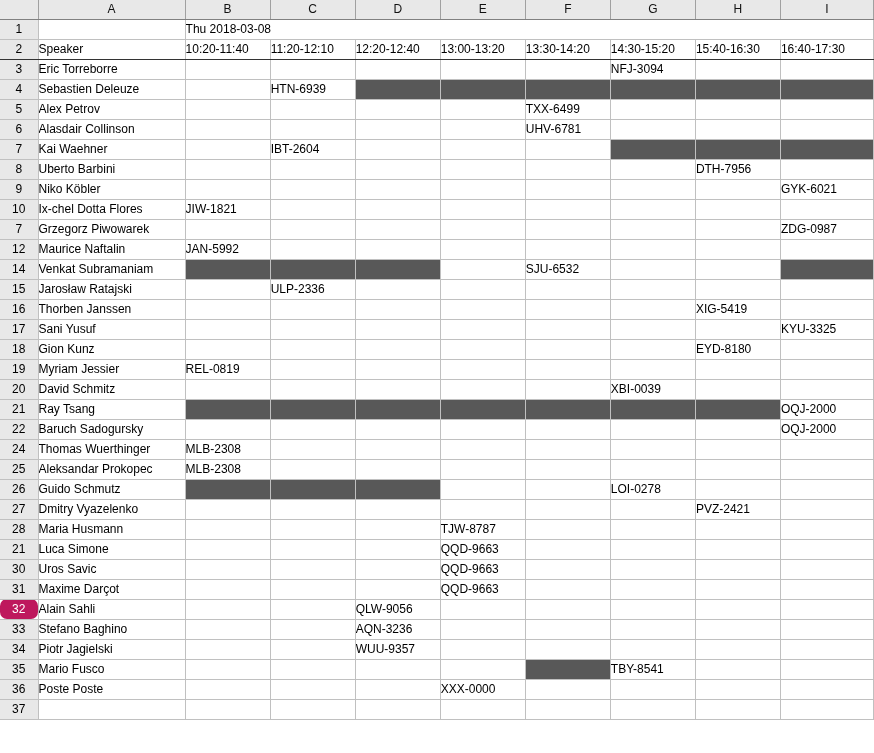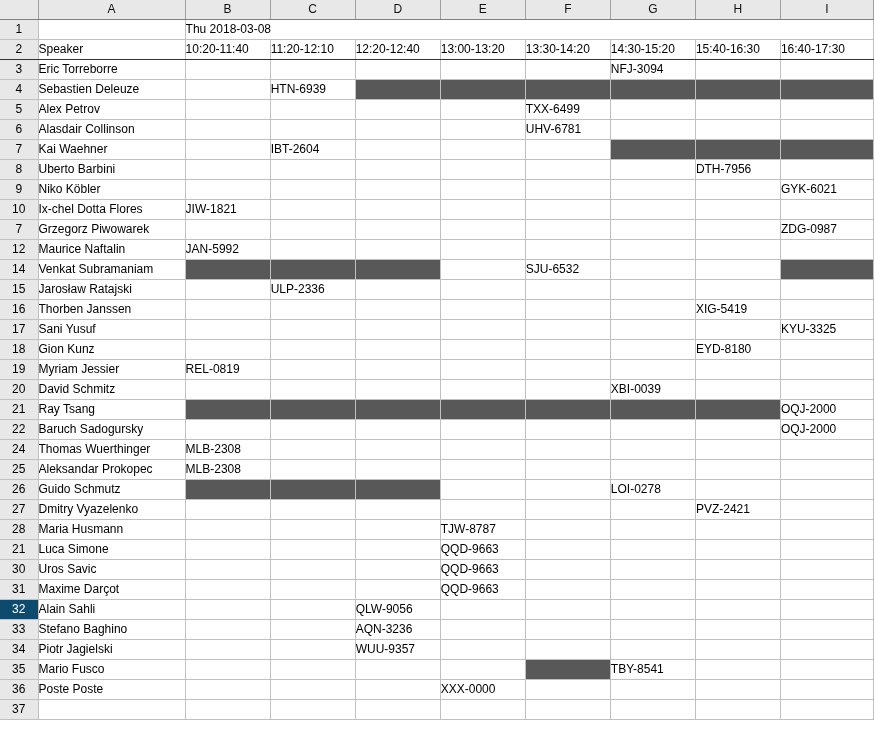--- a/index.html
+++ b/index.html
@@ -49,22 +49,23 @@
     border-bottom: 1px solid #a0a0a0;
     text-align: center;
     font-size: 12px;
     color: #111111;
     width: 38px;
   }
   th.corner {
     border-bottom: 1px solid #808080;
   }
   td.rowhead.sel {
-    background: #0c4a6e;
+    background: #be185d;
     color: #ffffff;
+    border-radius: 7px;
   }
   td.cell {
     padding: 0 3px;
     vertical-align: middle;
   }
   td.cell.dark {
     background: #585858;
   }
   td.bold { font-weight: bold; }
   

